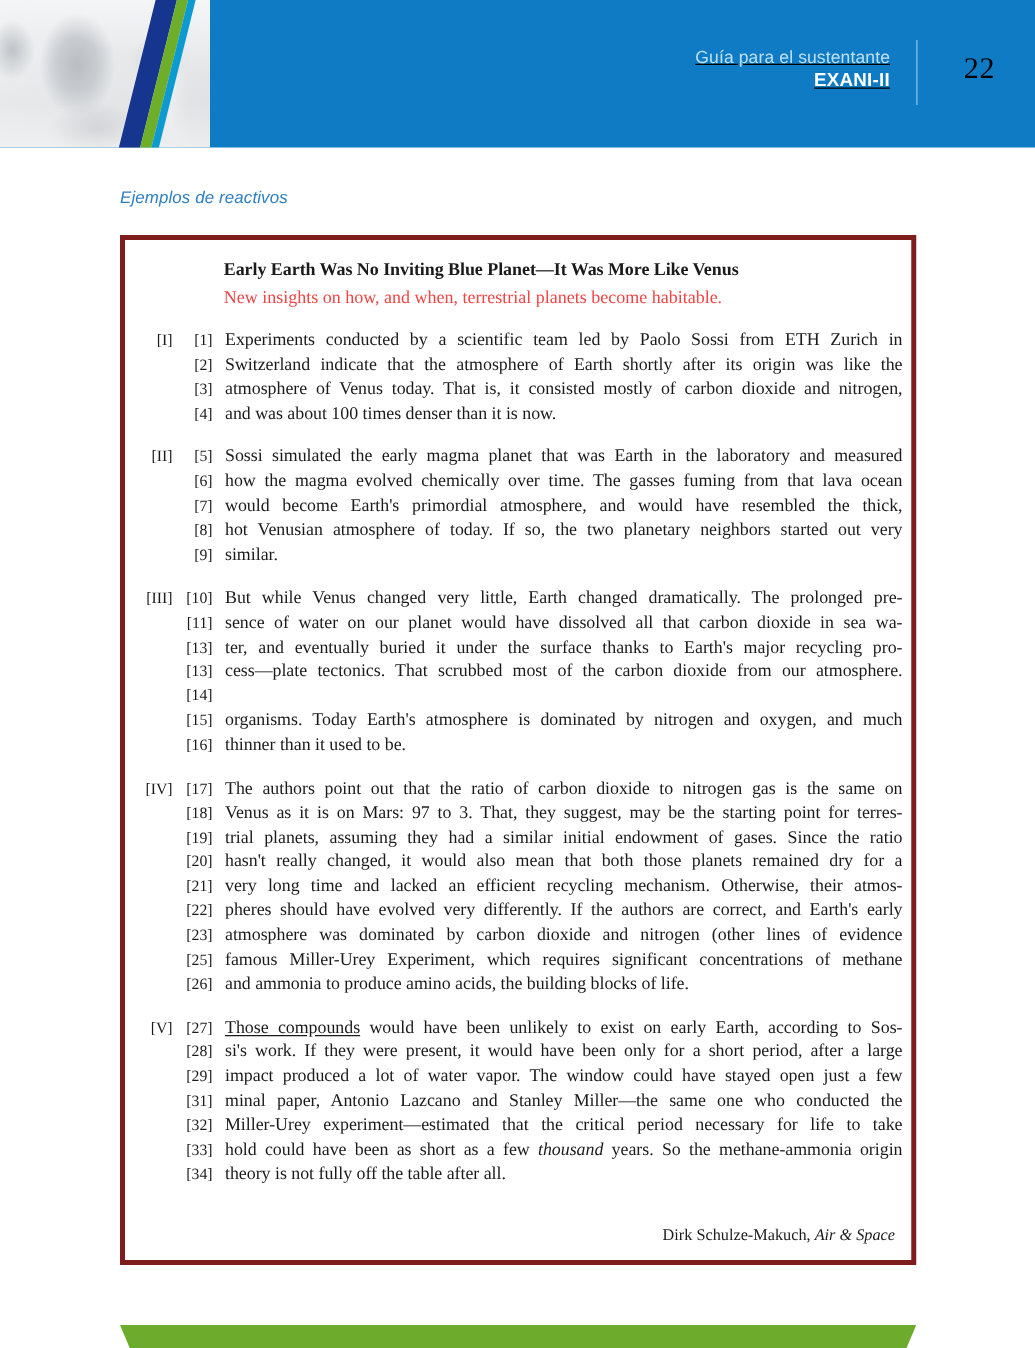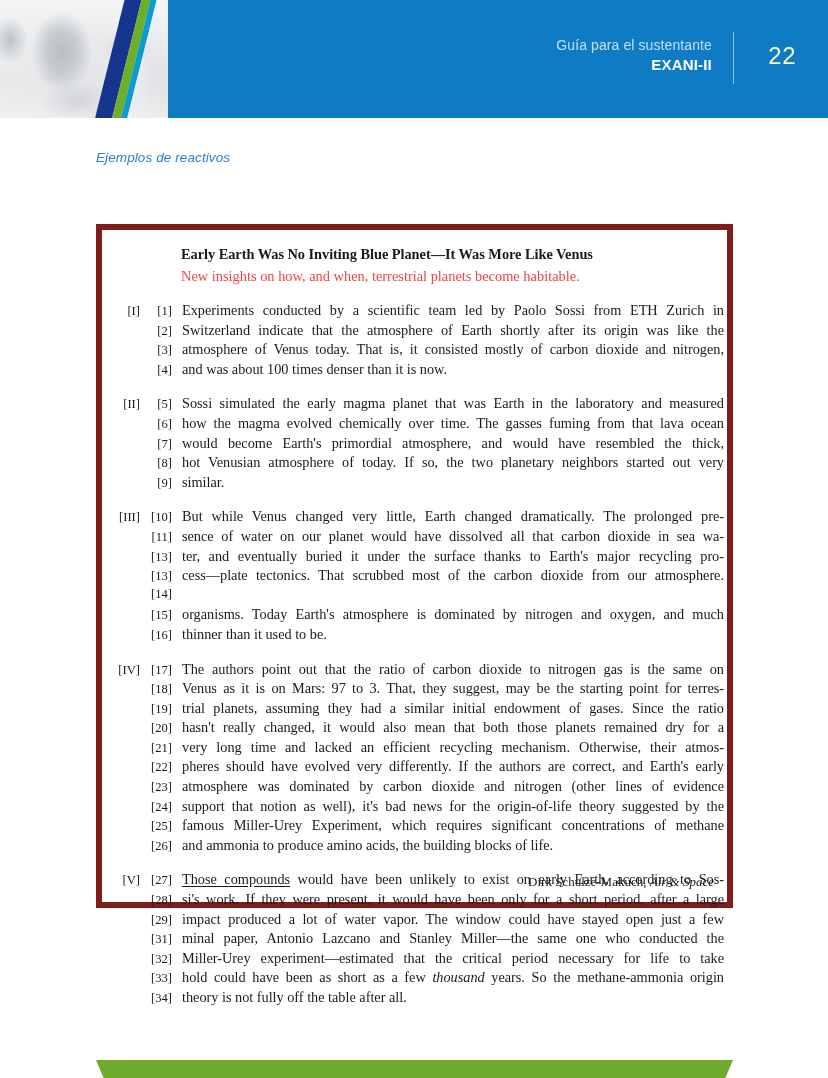--- a/index.html
+++ b/index.html
@@ -54,20 +54,21 @@
     left: 118px; top: 0; width: 34px; height: 118px;
     background: linear-gradient(90deg, rgba(236,238,240,0) 0%, rgba(236,238,240,0.85) 55%, rgba(236,238,240,0) 100%);
   }
 
   .header-text {
     position: absolute;
     right: 116px; top: 36px;
     text-align: right;
     font-family: "Liberation Sans", sans-serif;
     line-height: 1.35;
+    text-decoration: underline;
   }
   .header-guide {
     font-size: 14px;
     color: #bfe0f2;
     letter-spacing: 0.1px;
   }
   .header-exam {
     font-size: 15px;
     color: #ffffff;
     font-weight: bold;
@@ -75,45 +76,44 @@
   }
   .header-divider {
     position: absolute;
     right: 94px; top: 32px;
     width: 1px; height: 52px;
     background: rgba(255,255,255,0.55);
   }
   .header-pageno {
     position: absolute;
     right: 32px; top: 42px;
-    font-family: Liberation Sans, sans-serif;
+    font-family: Liberation Serif, serif;
     font-size: 24px;
-    color: #fef9c3;
+    color: #000000;
     letter-spacing: 0.5px;
   }
 
   
   .section-label {
     position: absolute;
     left: 96px; top: 150px;
     font-family: "Liberation Sans", sans-serif;
     font-style: italic;
     font-size: 13.5px;
     color: #2d7fc1;
     letter-spacing: 0.1px;
   }
 
   
   .passage-box {
     position: absolute;
     left: 96px; top: 188px;
-    width: 637px; height: 684px;
-    border: 6px solid #7f1d1d;
+    width: 637px; height: 824px;
+    border: 4px solid #7f1d1d;
     background: #ffffff;
-    margin-top: 36px;
   }
 
   .passage-title {
     position: absolute;
     left: 79px; top: 16px;
     width: 545px;
     font-size: 14.4px;
     font-weight: bold;
     color: #1a1a1a;
     letter-spacing: -0.05px;
@@ -331,25 +331,20 @@
           <span class="lineno">[22]</span>
           <span class="linetext">pheres should have evolved very differently. If the authors are correct, and Earth's early</span>
         </div>
         <div class="line-row">
           <span class="roman"></span>
           <span class="lineno">[23]</span>
           <span class="linetext">atmosphere was dominated by carbon dioxide and nitrogen (other lines of evidence</span>
         </div>
         <div class="line-row">
           <span class="roman"></span>
-          <span class="lineno">[24]</span>
-          <span class="linetext">support that notion as well), it's bad news for the origin-of-life theory suggested by the</span>
-        </div>
-        <div class="line-row">
-          <span class="roman"></span>
           <span class="lineno">[25]</span>
           <span class="linetext">famous Miller-Urey Experiment, which requires significant concentrations of methane</span>
         </div>
         <div class="line-row">
           <span class="roman"></span>
           <span class="lineno">[26]</span>
           <span class="linetext nojustify">and ammonia to produce amino acids, the building blocks of life.</span>
         </div>
       </div>
       <div class="para">

